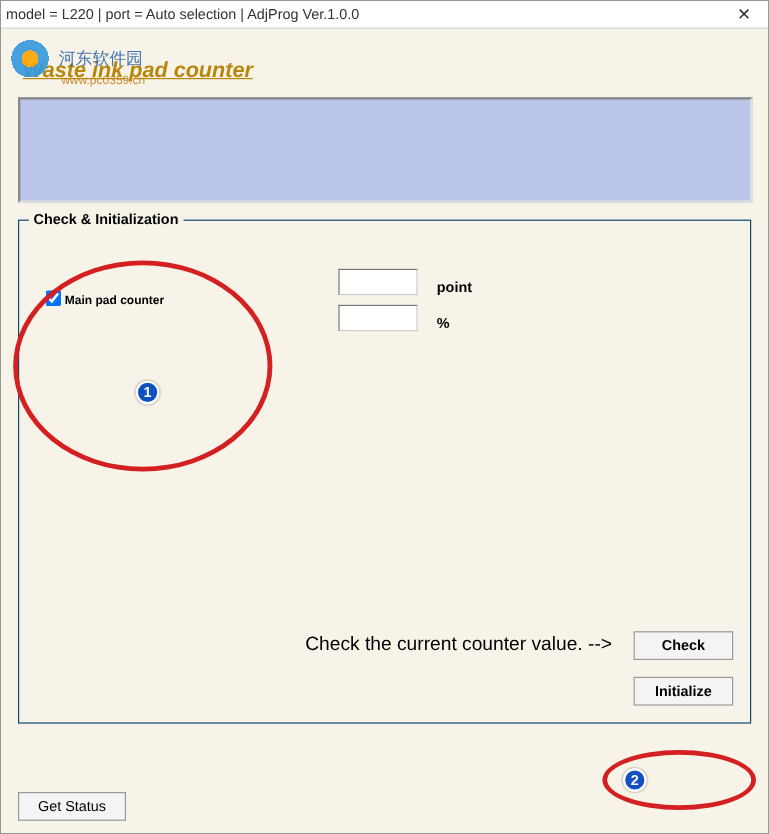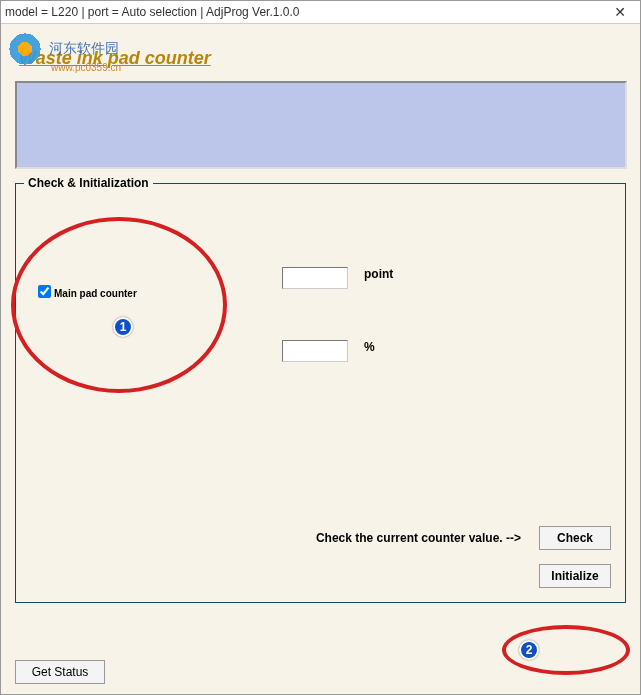--- a/index.html
+++ b/index.html
@@ -121,40 +121,40 @@
       width: 28px;
       text-align: center;
     }
     .checkbox-cell input { margin-left: 8px; }
     .counter-label {
       width: 228px;
       font-weight: bold;
       font-size: 10px;
     }
     .value-col { display: flex; flex-direction: column; gap: 8px; }
-    .value-row { display: flex; align-items: flex-start; gap: 16px; margin-top: 43px; }
+    .value-row { display: flex; align-items: flex-end; gap: 16px; }
     .value-box {
       width: 66px;
       height: 22px;
       background: #fff;
       border: 1px inset #ccc;
     }
     .unit-label { font-weight: bold; font-size: 12px; width: 50px; }
     .instruction-row {
       position: absolute;
       right: 14px;
       display: flex;
       align-items: center;
       gap: 18px;
     }
     .instruction-row.row1 { bottom: 52px; }
     .instruction-row.row2 { bottom: 14px; }
-    .instruction-text { font-weight: bold; font-size: 12px; }
+    .instruction-text { font-weight: normal; font-size: 16px; }
     .btn {
-      width: 72px;
+      width: 83px;
       height: 24px;
       background: #f4f4f4;
       border: 1px solid #999;
       font-family: inherit;
       font-size: 12px;
       font-weight: bold;
       cursor: pointer;
     }
     .bottom-row {
       position: absolute;

